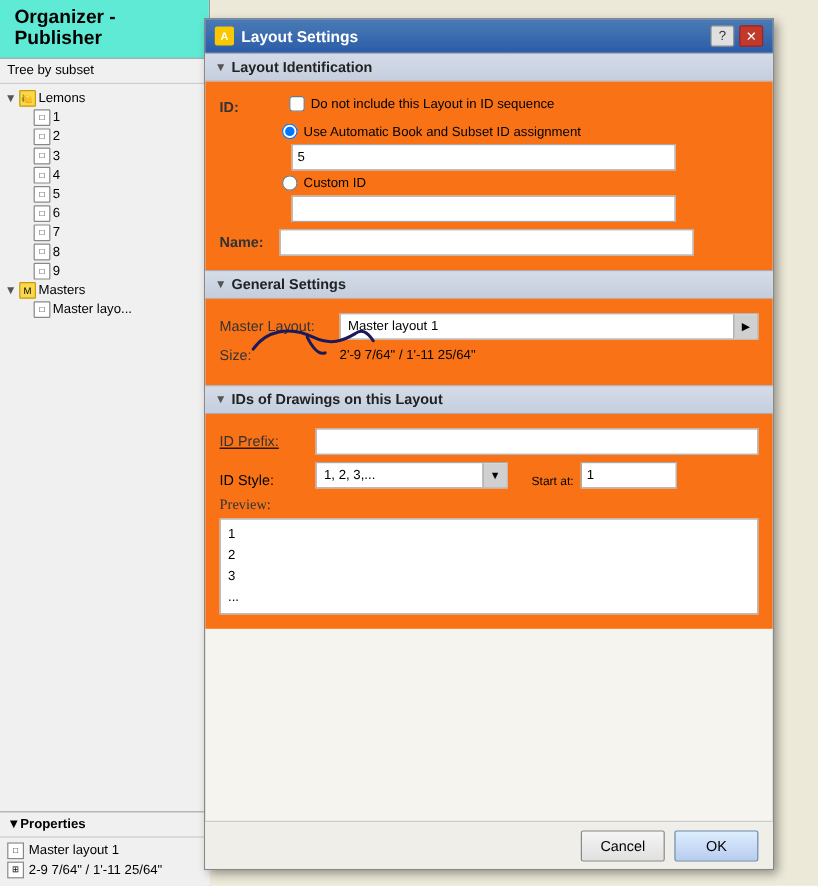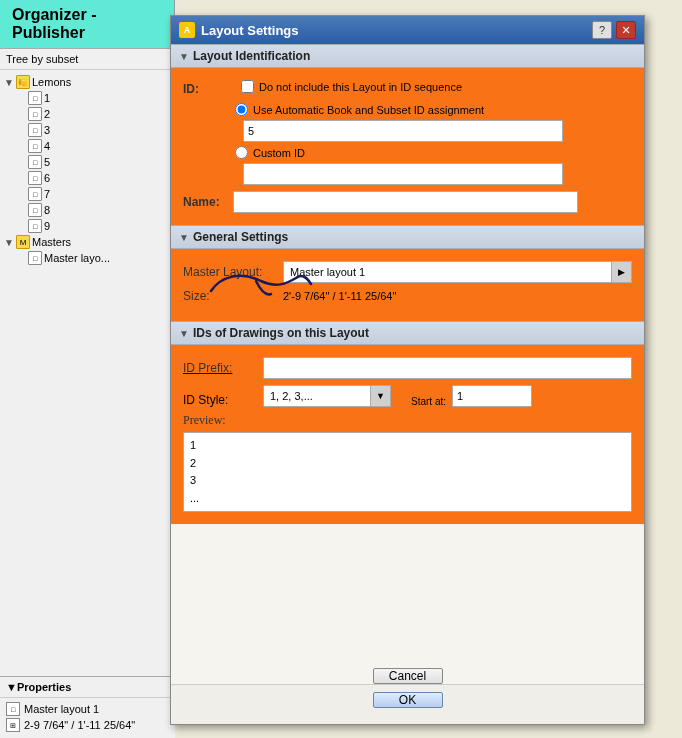--- a/index.html
+++ b/index.html
@@ -356,21 +356,20 @@
       left: 0;
       right: 0;
       height: 40px;
       background: #f0eee8;
       border-top: 1px solid #ccc;
       display: flex;
       align-items: center;
       justify-content: flex-end;
       padding: 16px 12px;
       gap: 8px;
-      flex-direction: column;
     }
     .footer-btn {
       width: 70px;
       height: 26px;
       border: 1px solid #888;
       border-radius: 2px;
       font-size: 12px;
       cursor: pointer;
       display: flex;
       align-items: center;
@@ -555,21 +554,21 @@
       <span class="section-arrow">▼</span>
       <span>IDs of Drawings on this Layout</span>
     </div>
     <div class="section-content">
       <div class="ids-row">
         <span class="ids-label">ID Prefix:</span>
         <input type="text" class="ids-input" value="" style="">
       </div>
       <div style="display:flex; align-items:flex-end; margin-bottom: 6px;">
         <span style="width:80px; font-size:12px;">ID Style:</span>
-        <div class="dropdown-field" style="width:128px; flex: none;">
+        <div class="dropdown-field" style="width:160px; flex: none;">
           <span class="dropdown-text">1, 2, 3,...</span>
           <div class="dropdown-arrow">▼</div>
         </div>
         <span style="margin-left: 20px; font-size:10px;">Start at:</span>
         <input type="text" style="border: 1px solid rgb(170, 170, 170); background: white; height: 22px; width: 80px; font-size: 11px; padding: 2px 4px; margin-left: 6px;" value="1">
       </div>
       <div>
         <div class="preview-label">Preview:</div>
         <div class="preview-box">
           <div>1</div>

